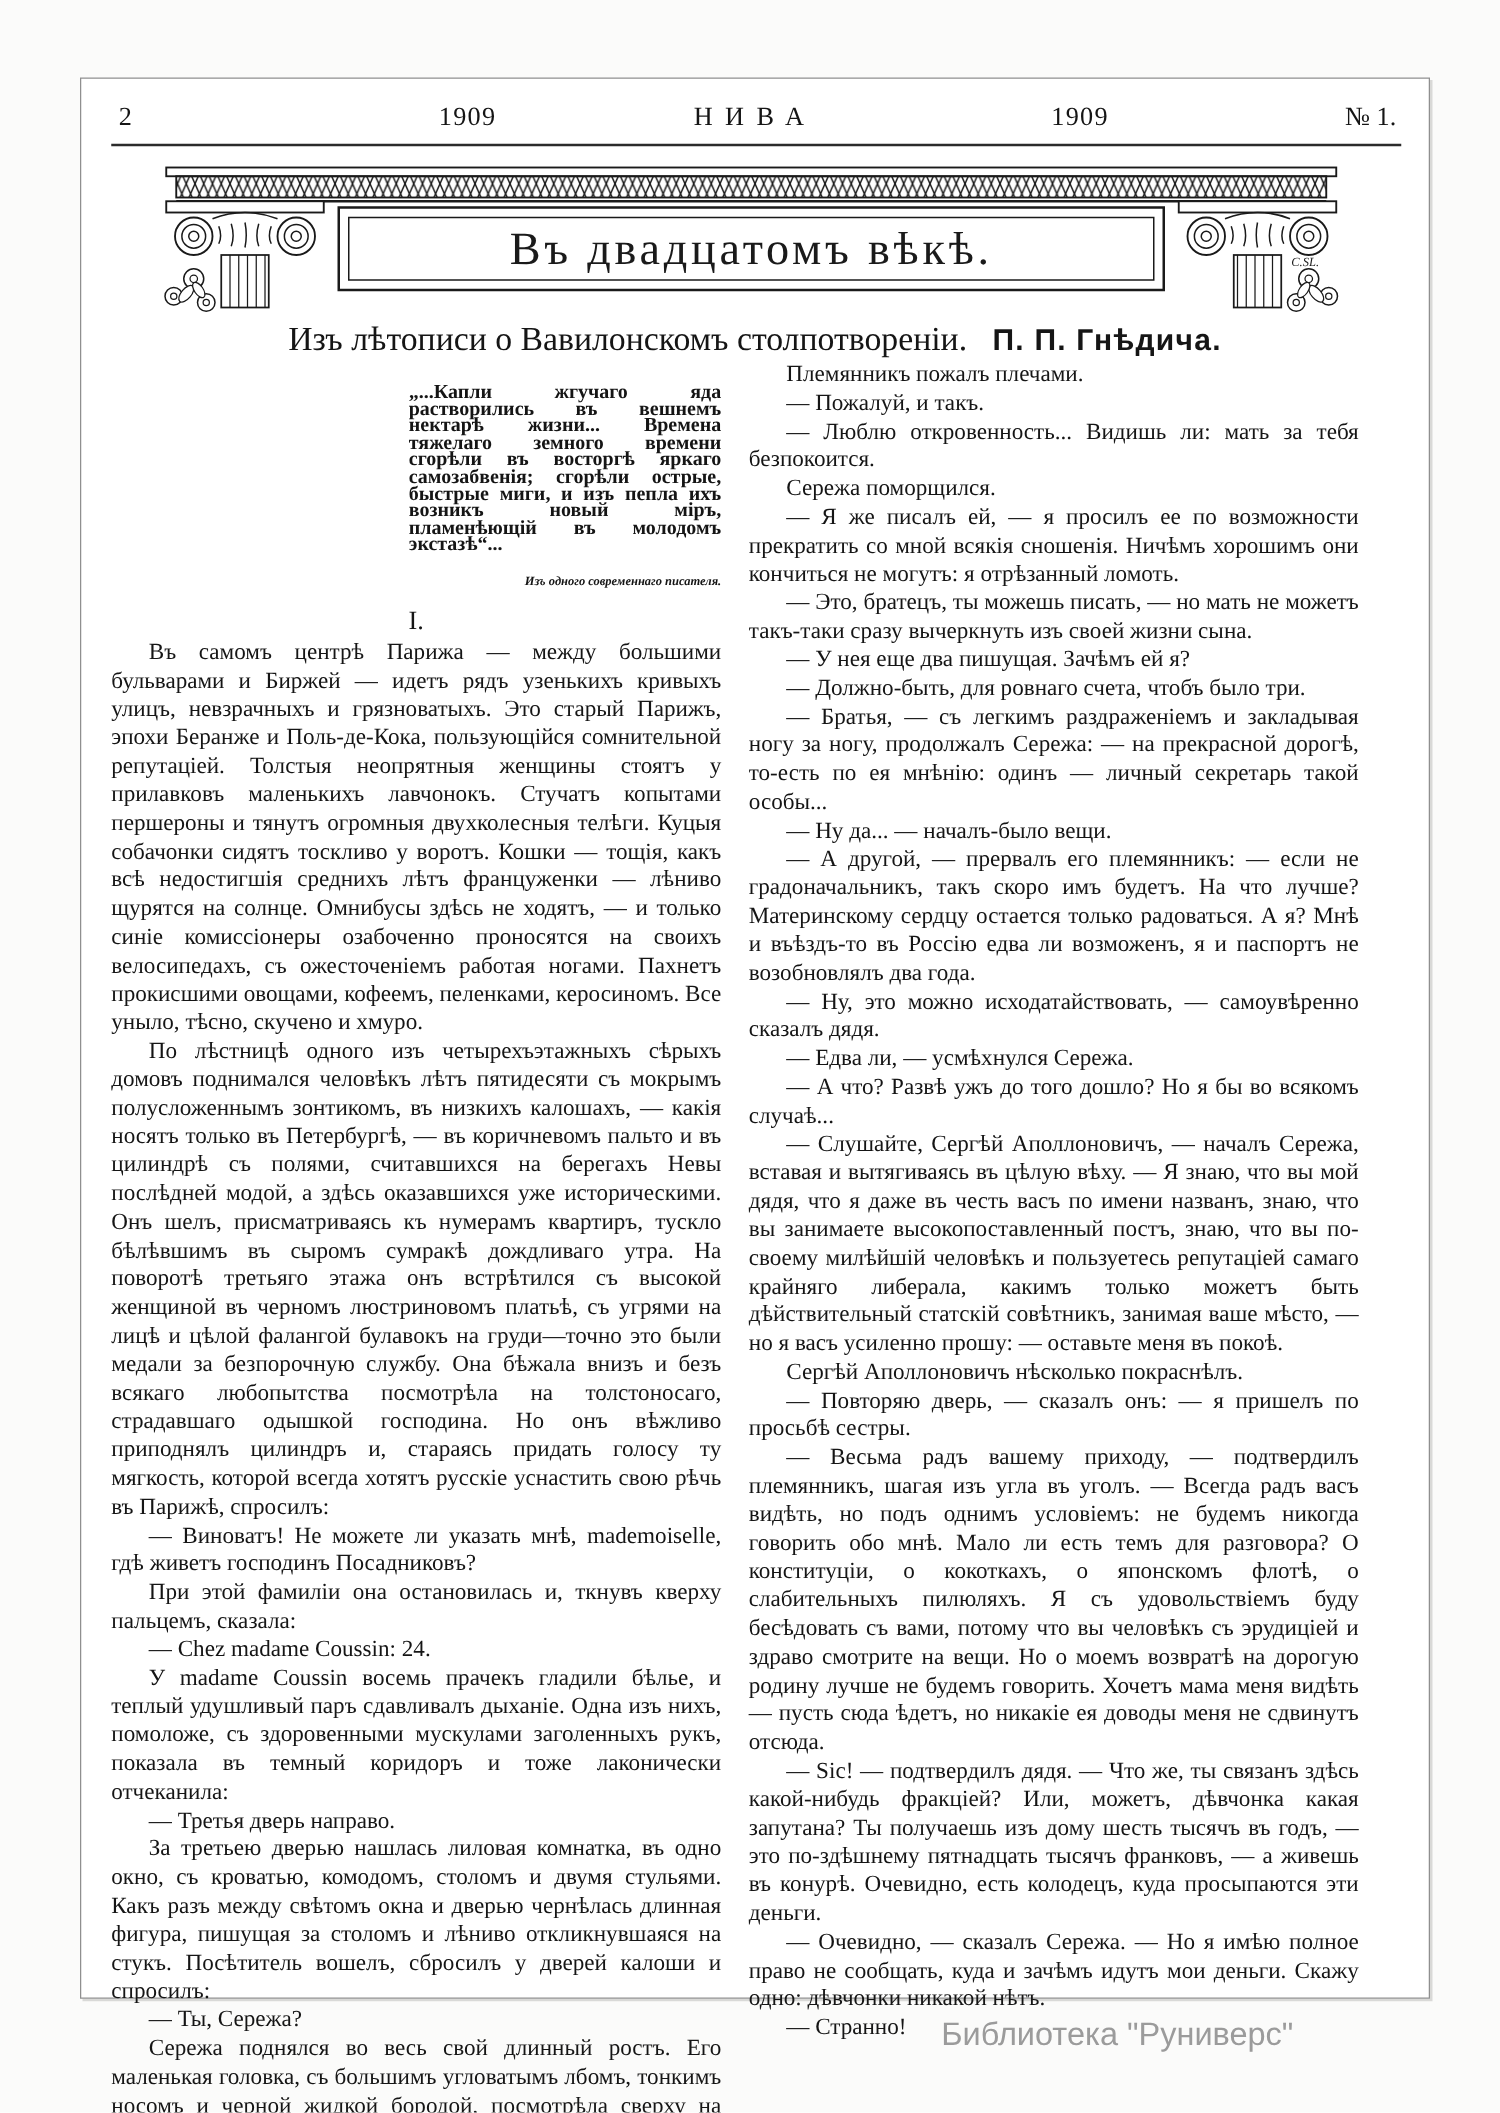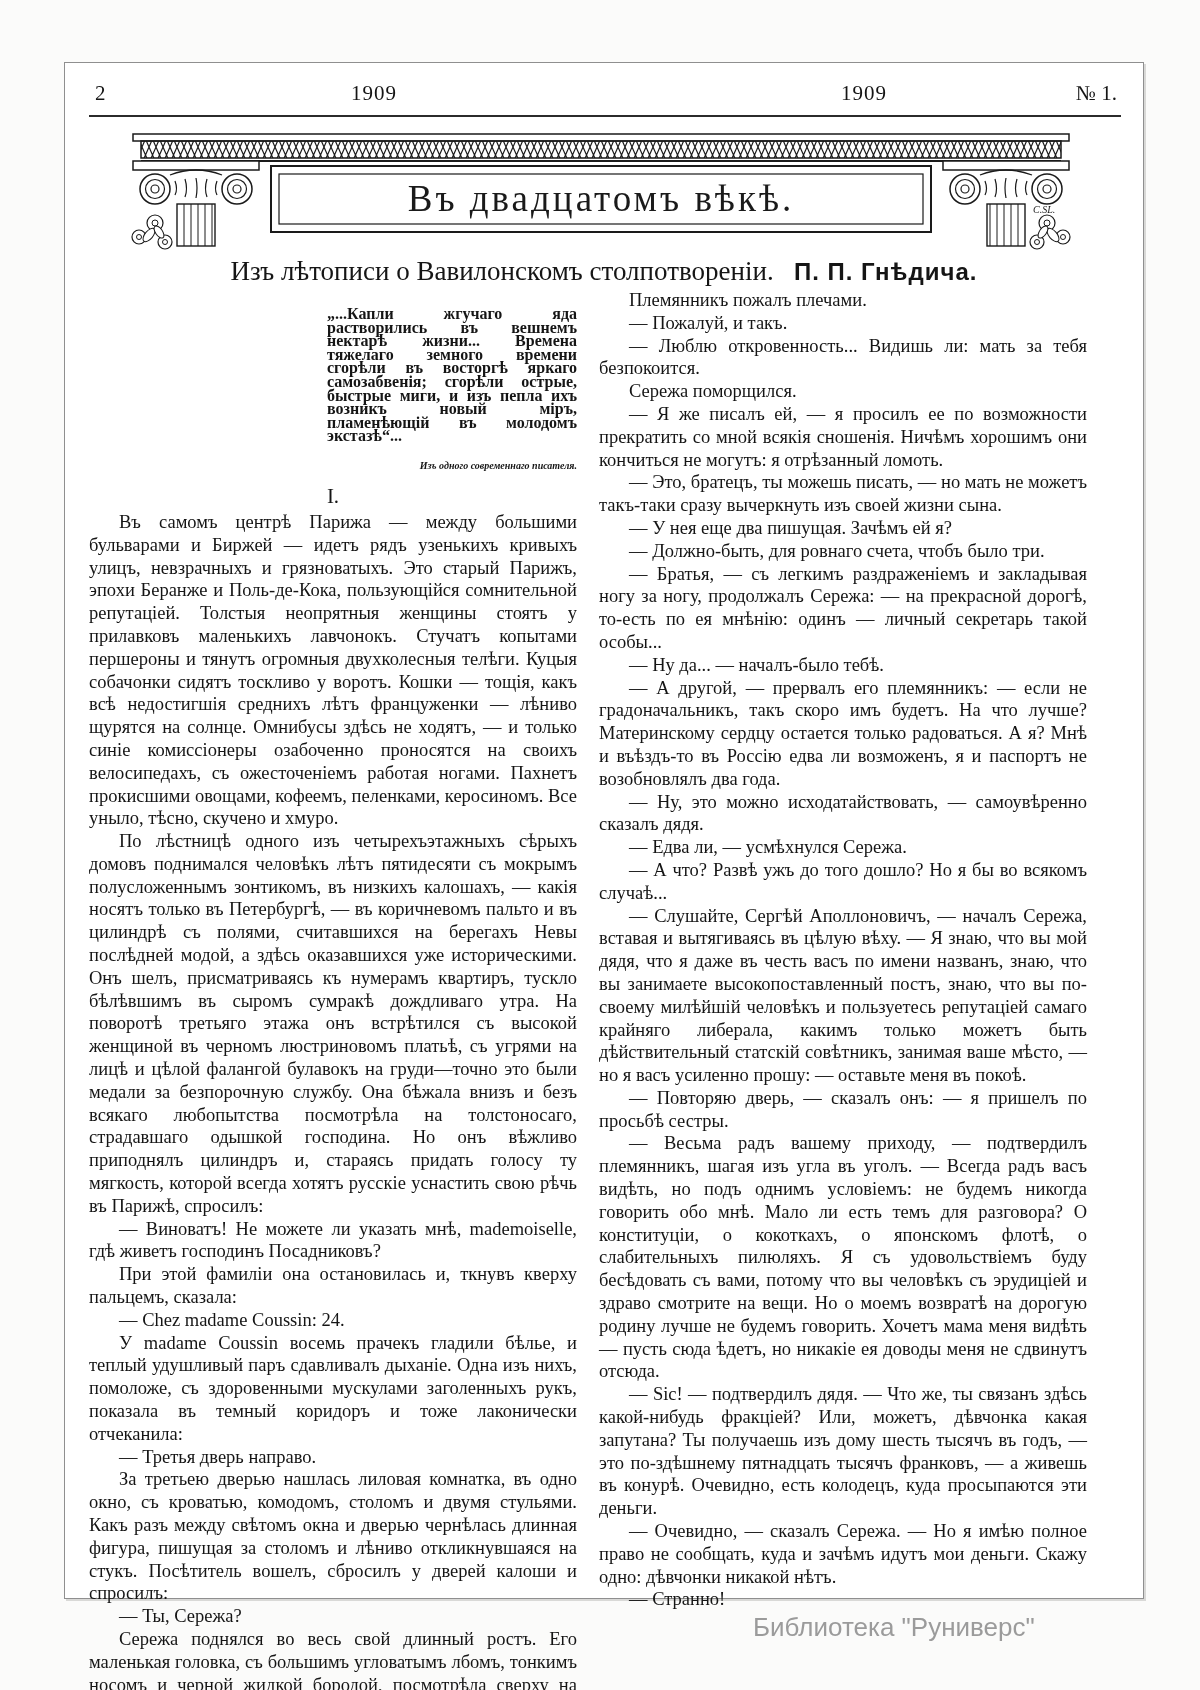--- a/index.html
+++ b/index.html
@@ -47,20 +47,21 @@
                font-family:"Liberation Sans", sans-serif; font-size:26px; color:#9b9b9b; }
 </style>
 </head>
 <body>
 
 <div class="sheet">
 
   <div class="hdr">
     <span class="hdr-page">2</span>
     <span class="hdr-year1">1909</span>
+    <span class="hdr-title">НИВА</span>
     <span class="hdr-year2">1909</span>
     <span class="hdr-issue">№ 1.</span>
   </div>
   <div class="hdr-rule"></div>
 
   <div class="banner">
     <svg width="960" height="124" viewBox="0 0 960 124" xmlns="http://www.w3.org/2000/svg">
       <defs>
         <pattern id="chev" width="14" height="16" patternUnits="userSpaceOnUse">
           <path d="M0 16 L7 0 L14 16 M0 0 L7 16 L14 0" fill="none" stroke="#1a1a1a" stroke-width="1.2"></path>
@@ -135,26 +136,27 @@
     <div>
         <p class="body-par">Племянникъ пожалъ плечами.</p>
         <p class="body-par">— Пожалуй, и такъ.</p>
         <p class="body-par">— Люблю откровенность... Видишь ли:  мать за тебя безпокоится.</p>
         <p class="body-par">Сережа поморщился.</p>
         <p class="body-par">— Я же писалъ ей, — я просилъ ее по возможности прекратить со мной всякія сношенія. Ничѣмъ хорошимъ они кончиться не могутъ: я отрѣзанный ломоть.</p>
         <p class="body-par">— Это, братецъ, ты можешь писать, — но мать не можетъ такъ-таки сразу вычеркнуть изъ своей жизни сына.</p>
         <p class="body-par">— У нея еще два пишущая. Зачѣмъ ей я?</p>
         <p class="body-par">— Должно-быть, для ровнаго счета, чтобъ было три.</p>
         <p class="body-par">— Братья, — съ легкимъ раздраженіемъ и закладывая ногу за ногу, продолжалъ Сережа: — на прекрасной дорогѣ, то-есть по ея мнѣнію: одинъ — личный секретарь такой особы...</p>
-        <p class="body-par">— Ну да... — началъ-было тебѣ.</p>
+        <p class="body-par">— Ну да... — началъ-было вещи.</p>
         <p class="body-par">— А другой, — прервалъ его племянникъ: — если не градоначальникъ, такъ скоро имъ будетъ. На что лучше? Материнскому сердцу остается только радоваться. А я? Мнѣ и въѣздъ-то въ Россію едва ли возможенъ, я и паспортъ не возобновлялъ два года.</p>
         <p class="body-par">— Ну, это можно исходатайствовать, — самоувѣренно сказалъ дядя.</p>
         <p class="body-par">— Едва ли, — усмѣхнулся Сережа.</p>
         <p class="body-par">— А что? Развѣ ужъ до того дошло? Но я бы во всякомъ случаѣ...</p>
         <p class="body-par">— Слушайте, Сергѣй Аполлоновичъ, — началъ Сережа, вставая и вытягиваясь въ цѣлую вѣху. — Я знаю, что вы мой дядя, что я даже въ честь васъ по имени названъ, знаю, что вы занимаете высокопоставленный постъ, знаю, что вы по-своему милѣйшій человѣкъ и пользуетесь репутаціей самаго крайняго либерала, какимъ только можетъ быть дѣйствительный статскій совѣтникъ, занимая ваше мѣсто, — но я васъ усиленно прошу: — оставьте меня въ покоѣ.</p>
+        <p class="body-par">Сергѣй Аполлоновичъ нѣсколько покраснѣлъ.</p>
         <p class="body-par">— Повторяю дверь, — сказалъ онъ: — я пришелъ по просьбѣ сестры.</p>
         <p class="body-par">— Весьма радъ вашему приходу, — подтвердилъ племянникъ, шагая изъ угла въ уголъ. — Всегда радъ васъ видѣть, но подъ однимъ условіемъ: не будемъ никогда говорить обо мнѣ. Мало ли есть темъ для разговора? О конституціи, о кокоткахъ, о японскомъ флотѣ, о слабительныхъ пилюляхъ. Я съ удовольствіемъ буду бесѣдовать съ вами, потому что вы человѣкъ съ эрудиціей и здраво смотрите на вещи. Но о моемъ возвратѣ на дорогую родину лучше не будемъ говорить. Хочетъ мама меня видѣть — пусть сюда ѣдетъ, но никакіе ея доводы меня не сдвинутъ отсюда.</p>
         <p class="body-par">— Sic! — подтвердилъ дядя. — Что же, ты связанъ здѣсь какой-нибудь фракціей? Или, можетъ, дѣвчонка какая запутана? Ты получаешь изъ дому шесть тысячъ въ годъ, — это по-здѣшнему пятнадцать тысячъ франковъ, — а живешь въ конурѣ. Очевидно, есть колодецъ, куда просыпаются эти деньги.</p>
         <p class="body-par">— Очевидно, — сказалъ Сережа. — Но я имѣю полное право не сообщать, куда и зачѣмъ идутъ мои деньги. Скажу одно: дѣвчонки никакой нѣтъ.</p>
         <p class="body-par">— Странно!</p>
       </div>
   </div>
 
 </div>
 

